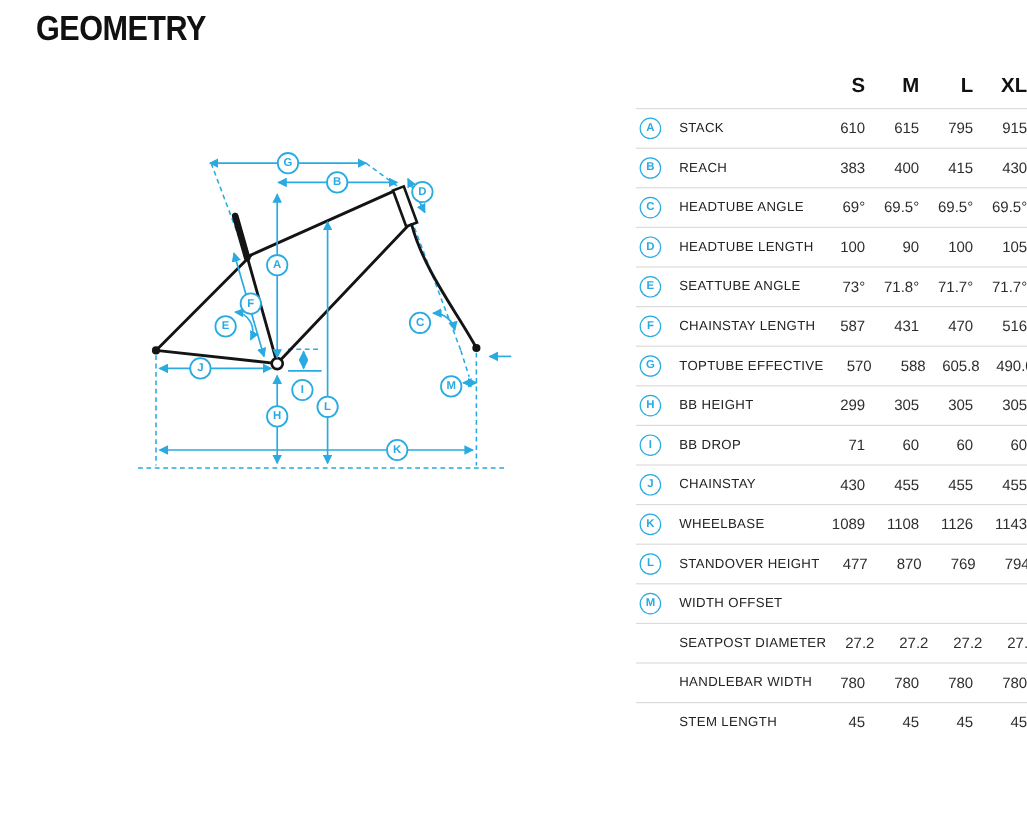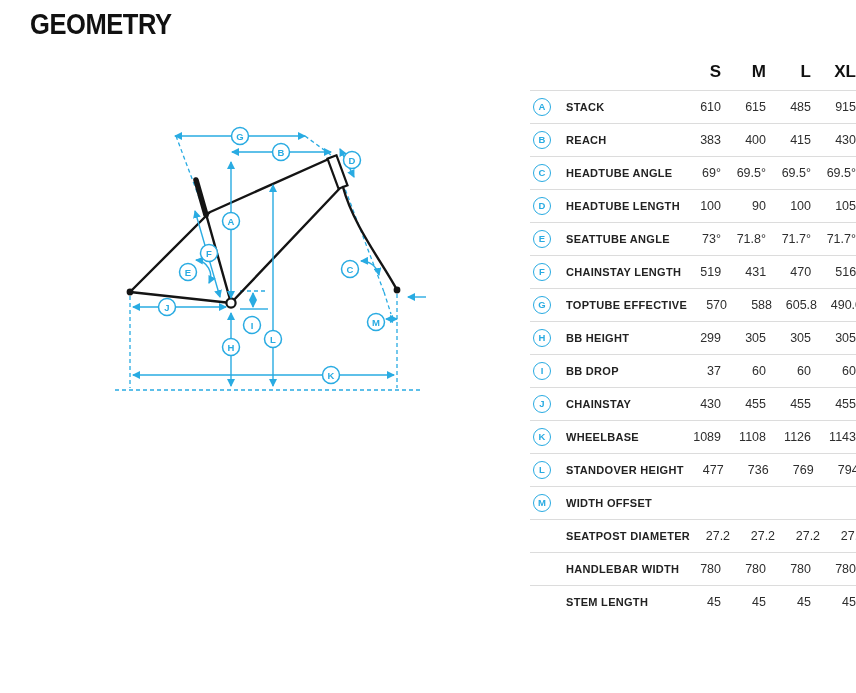--- a/index.html
+++ b/index.html
@@ -38,21 +38,21 @@
   .t-head { height:36px; }
   .t-head .hval { font-size:17px; font-weight:bold; color:#111; text-align:right; padding-right:5px; }
   .t-row { height:33px; border-top:1px solid #dcdcdc; }
   .badge-cell { display:flex; justify-content:flex-start; padding-left:3px; }
   .badge {
     width:18px; height:18px; border:1.5px solid #29abe2; border-radius:50%;
     color:#29abe2; font-size:9.5px; font-weight:bold;
     display:flex; align-items:center; justify-content:center; line-height:1;
   }
   .badge.hidden { visibility:hidden; }
-  .row-label { font-size:11px; font-weight:bold; color:#222; letter-spacing:0.3px; white-space:nowrap; }
+  .row-label { font-size:11px; font-weight:normal; color:#222; letter-spacing:0.3px; white-space:nowrap; }
   .val { font-size:12.5px; color:#2e2e2e; text-align:right; padding-right:5px; }
   .footnote { border-top:1px solid #dcdcdc; padding-top:10px; font-size:11.5px; color:#444; }
 </style>
 </head>
 <body>
 
 <div class="page">
 
   <h1 class="title">GEOMETRY</h1>
 
@@ -178,21 +178,21 @@
     <div>
   <div class="t-row">
     <span class="badge-cell">
       <span class="badge">
         <span>A</span>
       </span>
     </span>
     <span class="row-label">STACK</span>
     <span class="val">610</span>
     <span class="val">615</span>
-    <span class="val">485</span>
+    <span class="val">795</span>
     <span class="val">915</span>
   </div>
 
   <div class="t-row">
     <span class="badge-cell">
       <span class="badge">
         <span>B</span>
       </span>
     </span>
     <span class="row-label">REACH</span>
@@ -241,21 +241,21 @@
     <span class="val">71.7°</span>
   </div>
 
   <div class="t-row">
     <span class="badge-cell">
       <span class="badge">
         <span>F</span>
       </span>
     </span>
     <span class="row-label">CHAINSTAY LENGTH</span>
-    <span class="val">519</span>
+    <span class="val">587</span>
     <span class="val">431</span>
     <span class="val">470</span>
     <span class="val">516</span>
   </div>
 
   <div class="t-row">
     <span class="badge-cell">
       <span class="badge">
         <span>G</span>
       </span>
@@ -280,21 +280,21 @@
     <span class="val">305</span>
   </div>
 
   <div class="t-row">
     <span class="badge-cell">
       <span class="badge">
         <span>I</span>
       </span>
     </span>
     <span class="row-label">BB DROP</span>
-    <span class="val">37</span>
+    <span class="val">71</span>
     <span class="val">60</span>
     <span class="val">60</span>
     <span class="val">60</span>
   </div>
 
   <div class="t-row">
     <span class="badge-cell">
       <span class="badge">
         <span>J</span>
       </span>
@@ -320,21 +320,21 @@
   </div>
 
   <div class="t-row">
     <span class="badge-cell">
       <span class="badge">
         <span>L</span>
       </span>
     </span>
     <span class="row-label">STANDOVER HEIGHT</span>
     <span class="val">477</span>
-    <span class="val">736</span>
+    <span class="val">870</span>
     <span class="val">769</span>
     <span class="val">794</span>
   </div>
 
   <div class="t-row">
     <span class="badge-cell">
       <span class="badge">
         <span>M</span>
       </span>
     </span>

